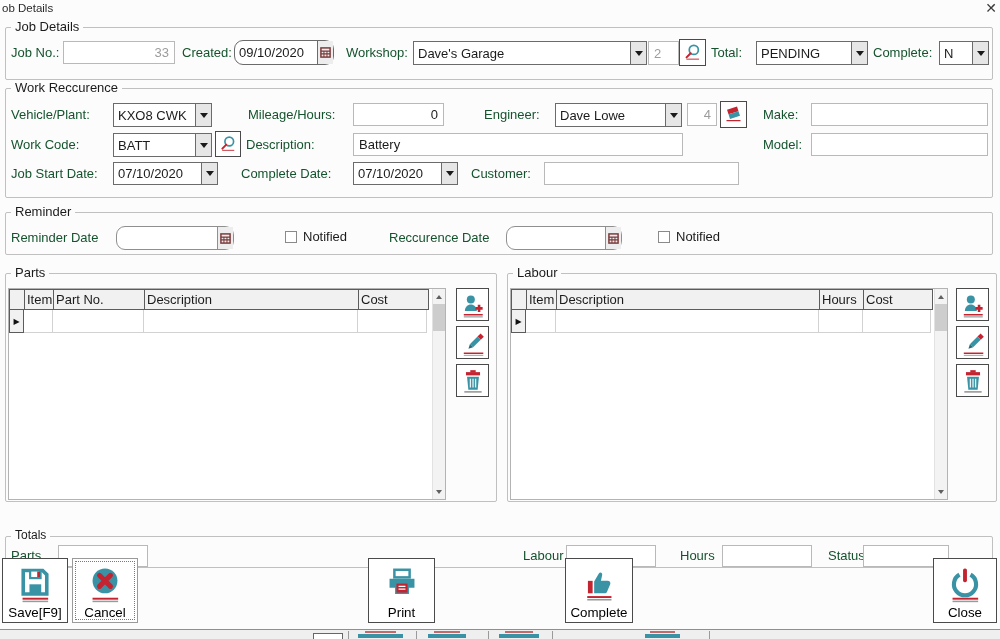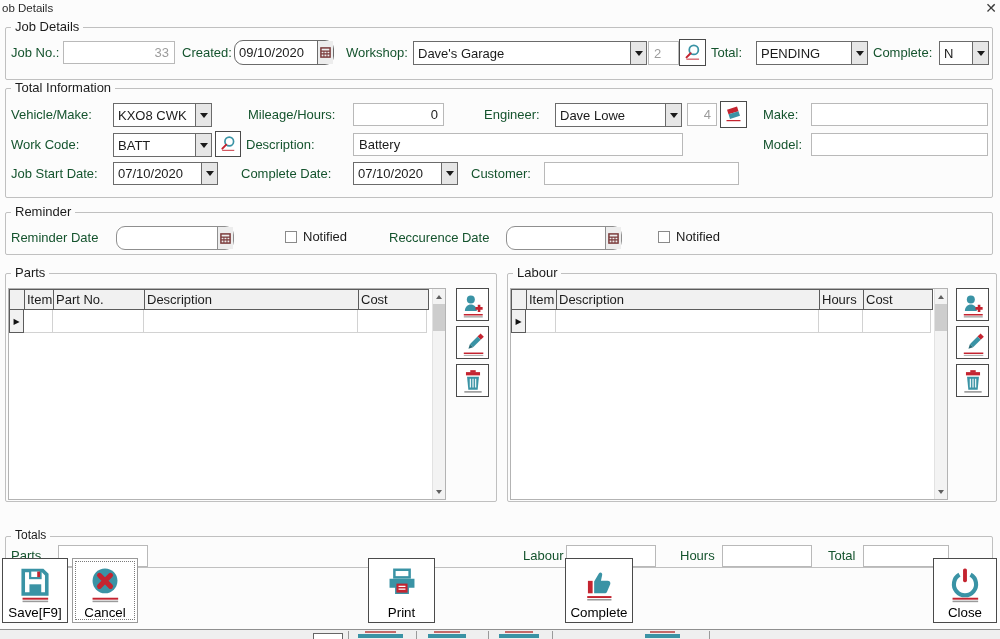--- a/index.html
+++ b/index.html
@@ -117,23 +117,23 @@
     <span class="lbl" style="left:867px; top:17px;">Complete:</span>
     <div class="combo" style="left:933px; top:13px; width:50px; height:24px;">
       <span class="txt">N</span>
       <span class="cbtn">
           <i class="tri-down"></i>
         </span>
     </div>
   </div>
 
   <div class="group" style="left:5px; top:88px; width:988px; height:110px;">
-    <span class="glabel">Total Information</span>
-
-    <span class="lbl" style="left:5px; top:18px;">Vehicle/Make:</span>
+    <span class="glabel">Work Reccurence</span>
+
+    <span class="lbl" style="left:5px; top:18px;">Vehicle/Plant:</span>
     <div class="combo" style="left:107px; top:14px; width:99px; height:24px;">
       <span class="txt">KXO8 CWK</span>
       <span class="cbtn">
           <i class="tri-down"></i>
         </span>
     </div>
     <span class="lbl" style="left:242px; top:18px;">Mileage/Hours:</span>
     <div class="inp right" style="left:347px; top:14px; width:91px; height:23px;">
       <span class="v">0</span>
     </div>
@@ -368,21 +368,21 @@
     <span class="lbl" style="left:517px; top:11px;">Labour</span>
     <div class="inp" style="left:560px; top:8px; width:90px; height:22px;">
       <span class="v"></span>
     </div>
 
     <span class="lbl" style="left:674px; top:11px;">Hours</span>
     <div class="inp" style="left:716px; top:8px; width:90px; height:22px;">
       <span class="v"></span>
     </div>
 
-    <span class="lbl" style="left:822px; top:11px;">Total</span>
+    <span class="lbl" style="left:822px; top:11px;">Status</span>
     <div class="inp" style="left:857px; top:8px; width:86px; height:22px;">
       <span class="v"></span>
     </div>
   </div>
 
   <button class="action-btn" style="left:2px; top:558px;">
     <svg width="36" height="40" viewBox="0 0 26 28">
       <path d="M4.5 3.5 h14 l3 3 v14 h-17 z" fill="#fff" stroke="#3a93a5" stroke-width="2.6"></path>
       <rect x="9.5" y="3.5" width="7.5" height="5.5" fill="#fff" stroke="#3a93a5" stroke-width="1.6"></rect>
       <rect x="14.6" y="4.3" width="2" height="4" fill="#c42430"></rect>

